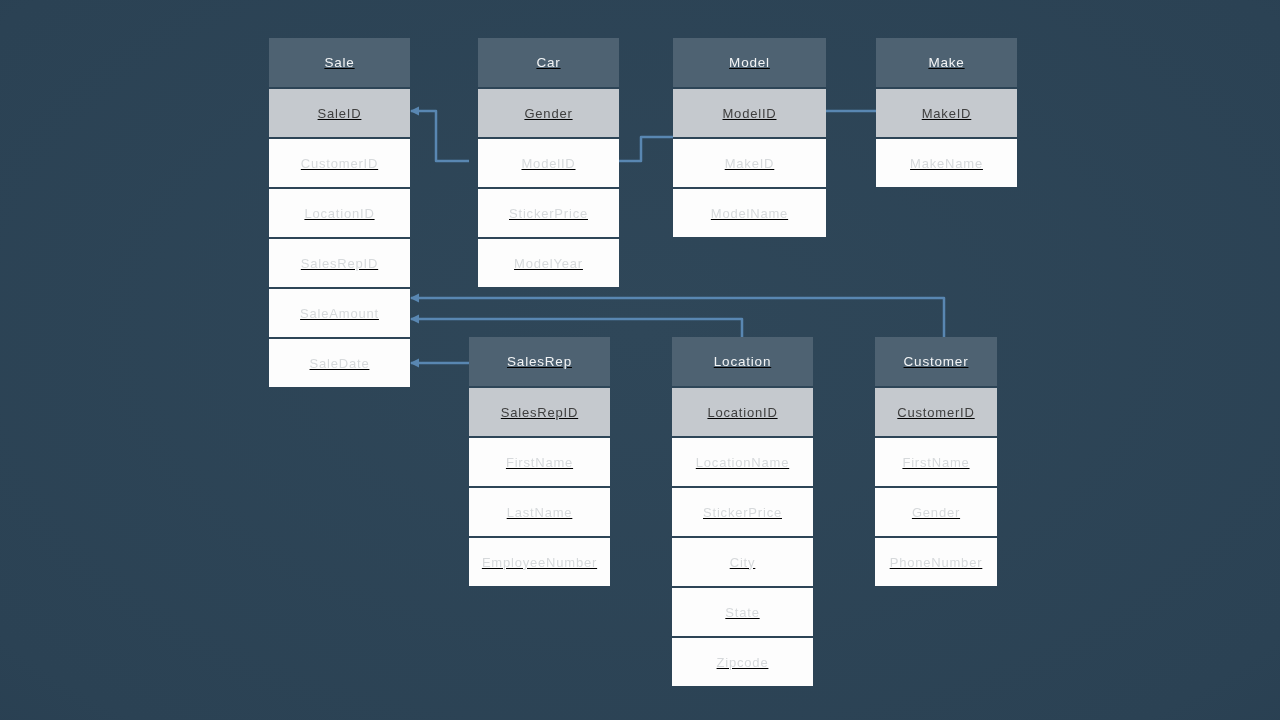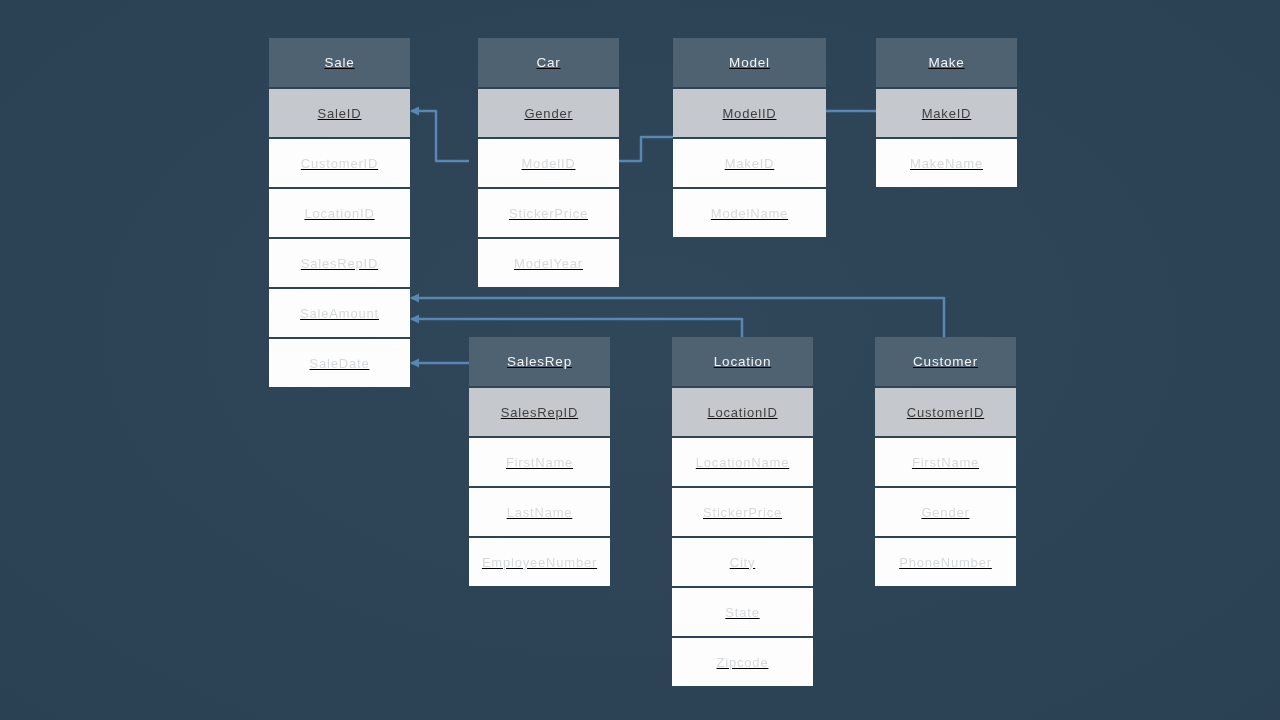--- a/index.html
+++ b/index.html
@@ -99,21 +99,21 @@
       </div>
       <div class="db-table" style="left: 672px; top: 337px; width: 141px;">
         <div class="tbl-header">Location</div>
         <div class="tbl-row pk">LocationID</div>
         <div class="tbl-row">LocationName</div>
         <div class="tbl-row">StickerPrice</div>
         <div class="tbl-row">City</div>
         <div class="tbl-row">State</div>
         <div class="tbl-row">Zipcode</div>
       </div>
-      <div class="db-table" style="left: 875px; top: 337px; width: 141px;">
+      <div class="db-table" style="left: 875px; top: 337px; width: 122px;">
         <div class="tbl-header">Customer</div>
         <div class="tbl-row pk">CustomerID</div>
         <div class="tbl-row">FirstName</div>
         <div class="tbl-row">Gender</div>
         <div class="tbl-row">PhoneNumber</div>
       </div>
     </div>
 </div>
 
 </body></html>

